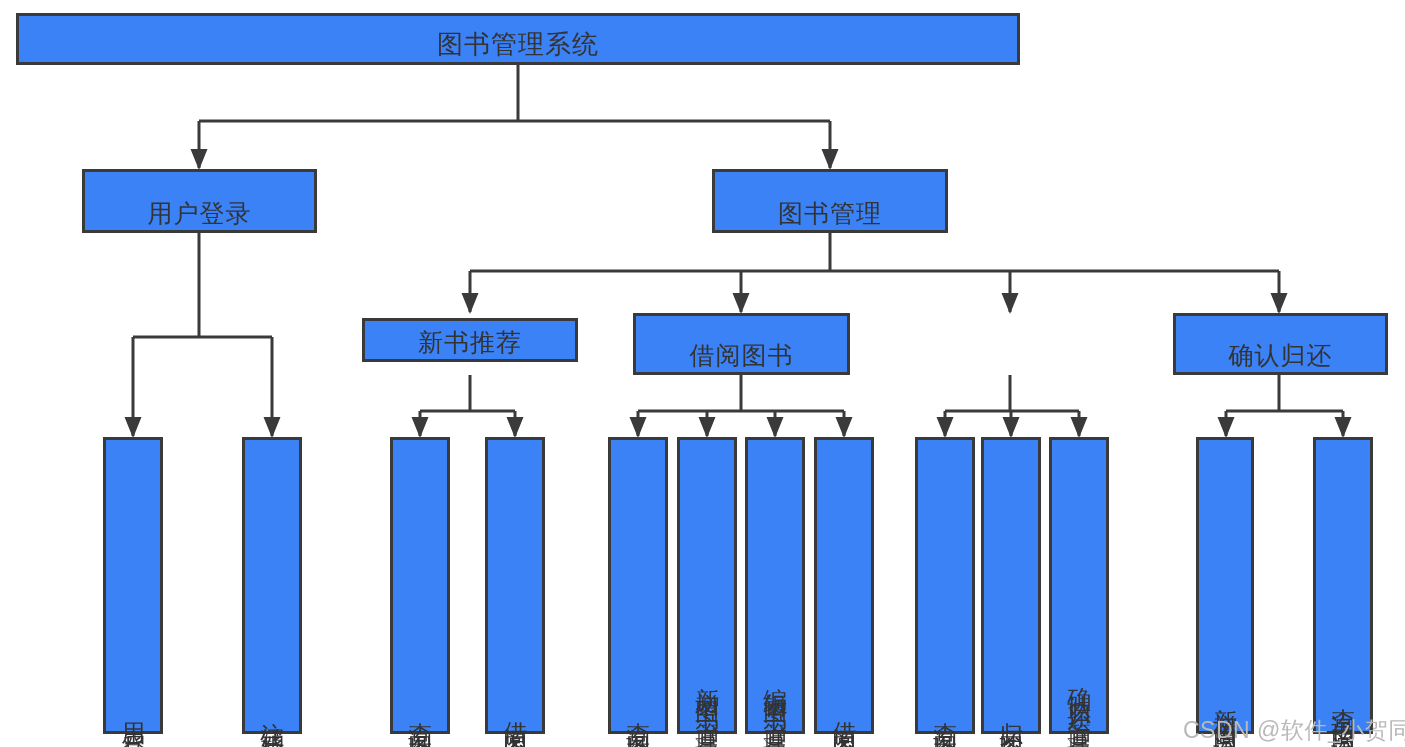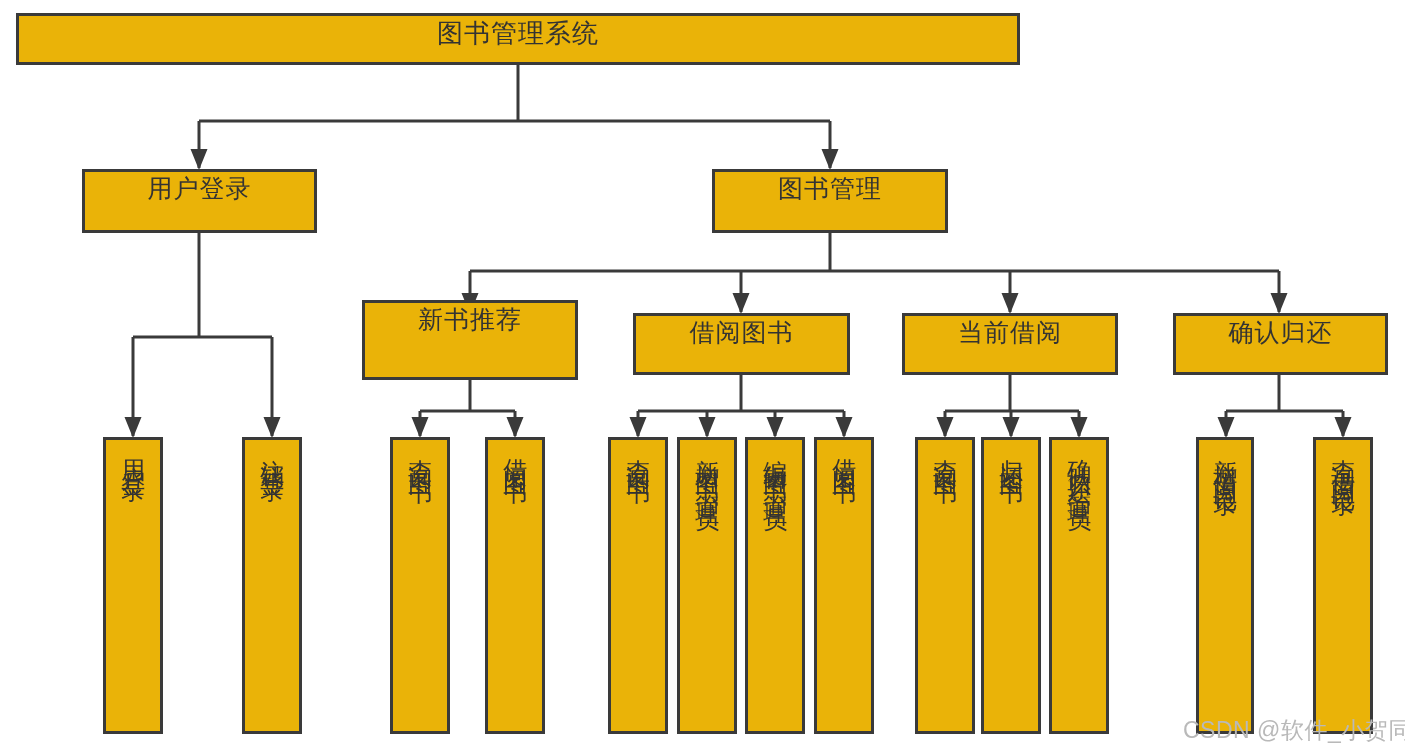--- a/index.html
+++ b/index.html
@@ -10,23 +10,23 @@
     font-family:"Liberation Sans","DejaVu Sans",sans-serif;
     color:#333333;
     overflow:hidden;
   }
   .connectors{
     position:absolute;left:0;top:0;width:1405px;height:747px;z-index:1;
   }
   .node{
     position:absolute;
     box-sizing:border-box;
-    background:#eab308;
+    background:#3b82f6;
     border:3px solid #3a3a3a;
-    display:flex;align-items:flex-start;justify-content:center;
+    display:flex;align-items:flex-end;justify-content:center;
     z-index:2;
   }
   .node .hlabel{
     font-size:25px;
     letter-spacing:1px;
     color:#333333;
     white-space:nowrap;
   }
   .node.root .hlabel{font-size:26px;}
   .node.leaf{z-index:2;}
@@ -74,28 +74,25 @@
     <span class="hlabel">图书管理系统</span>
   </div>
 
   <div class="node" style="left:82px;top:169px;width:235px;height:64px">
     <span class="hlabel">用户登录</span>
   </div>
   <div class="node" style="left:712px;top:169px;width:236px;height:64px">
     <span class="hlabel">图书管理</span>
   </div>
 
-  <div class="node" style="left:362px;top:300px;width:216px;height:80px">
+  <div class="node" style="left:362px;top:318px;width:216px;height:44px">
     <span class="hlabel">新书推荐</span>
   </div>
   <div class="node" style="left:633px;top:313px;width:217px;height:62px">
     <span class="hlabel">借阅图书</span>
-  </div>
-  <div class="node" style="left:902px;top:313px;width:216px;height:62px">
-    <span class="hlabel">当前借阅</span>
   </div>
   <div class="node" style="left:1173px;top:313px;width:215px;height:62px">
     <span class="hlabel">确认归还</span>
   </div>
 
   <div class="node leaf" style="left:103px;top:437px;width:60px;height:297px">
     <span class="vlabel">用户登录</span>
   </div>
   <div class="node leaf" style="left:242px;top:437px;width:60px;height:297px">
     <span class="vlabel">注销登录</span>

